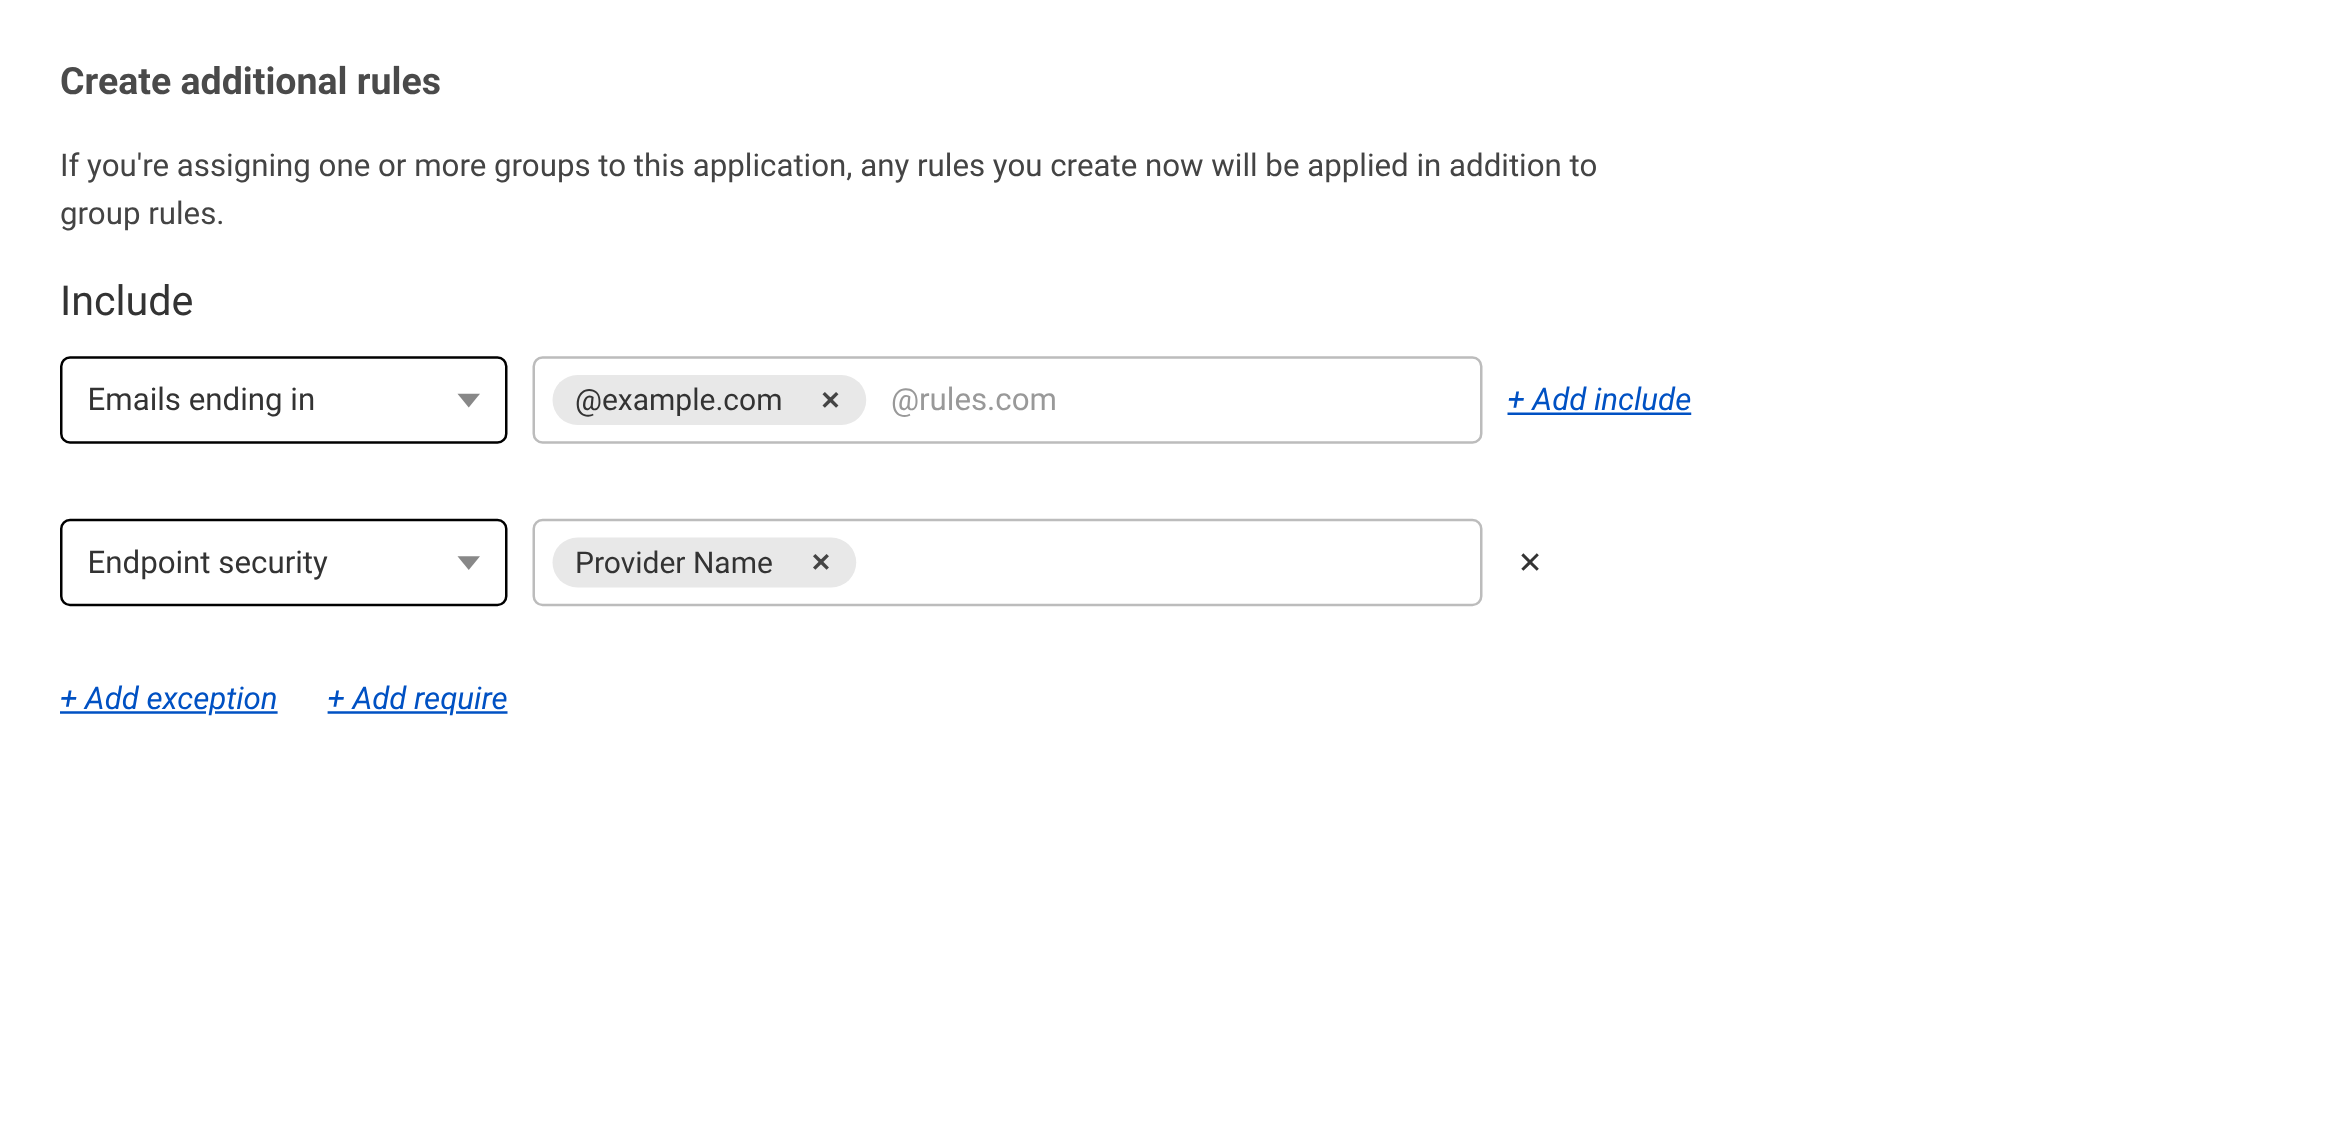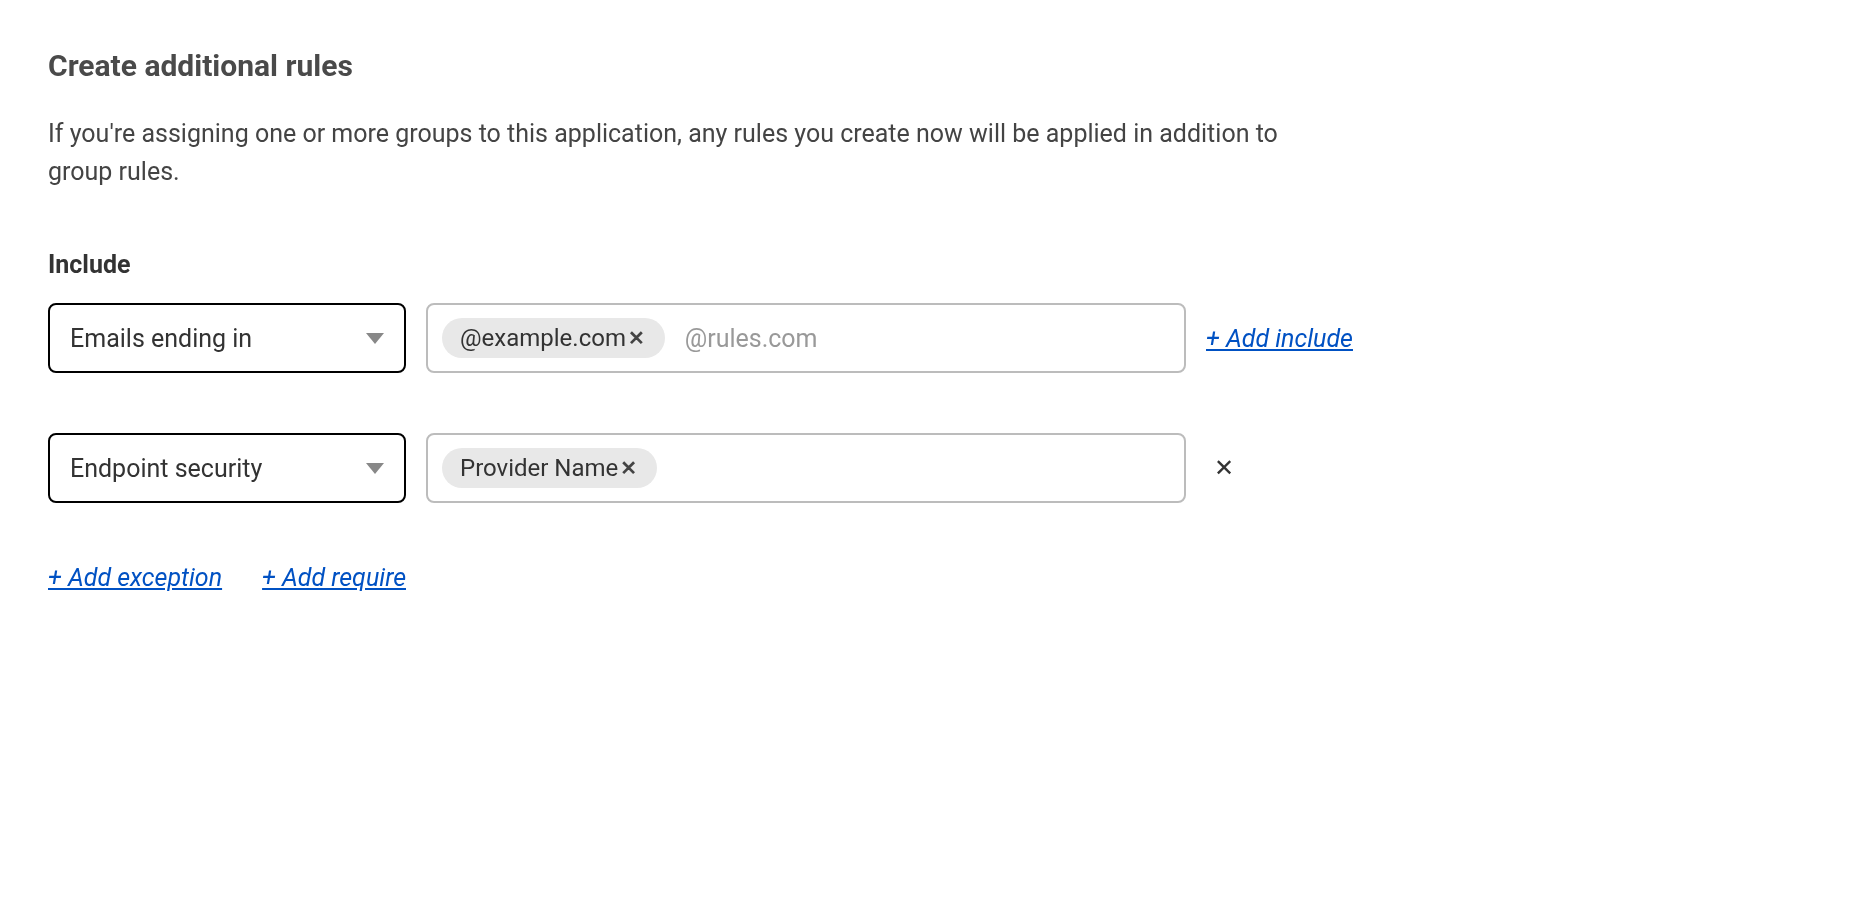--- a/index.html
+++ b/index.html
@@ -19,26 +19,26 @@
     h2 {
       font-size: 30px;
       font-weight: 700;
       color: #4a4a4a;
       margin-bottom: 32px;
     }
     .description {
       font-size: 25px;
       color: #444444;
       line-height: 1.5;
-      margin-bottom: 60px;
+      margin-bottom: 32px;
       max-width: 1260px;
     }
     .section-label {
-      font-size: 25px;
-      font-weight: 700;
+      font-size: 33px;
+      font-weight: 400;
       color: #333333;
       margin-bottom: 24px;
     }
     .rule-row {
       display: flex;
       align-items: center;
       gap: 20px;
       margin-bottom: 60px;
     }
     .select-box {
@@ -76,21 +76,21 @@
       align-items: center;
       padding: 0 14px;
       gap: 20px;
     }
     .tag {
       display: inline-flex;
       align-items: center;
       background: #e8e8e8;
       border-radius: 999px;
       padding: 6px 18px;
-      gap: 0;
+      gap: 28px;
     }
     .tag-label {
       font-size: 24px;
       color: #333333;
     }
     .tag-remove {
       font-size: 20px;
       color: #444444;
       cursor: pointer;
       font-weight: 700;

